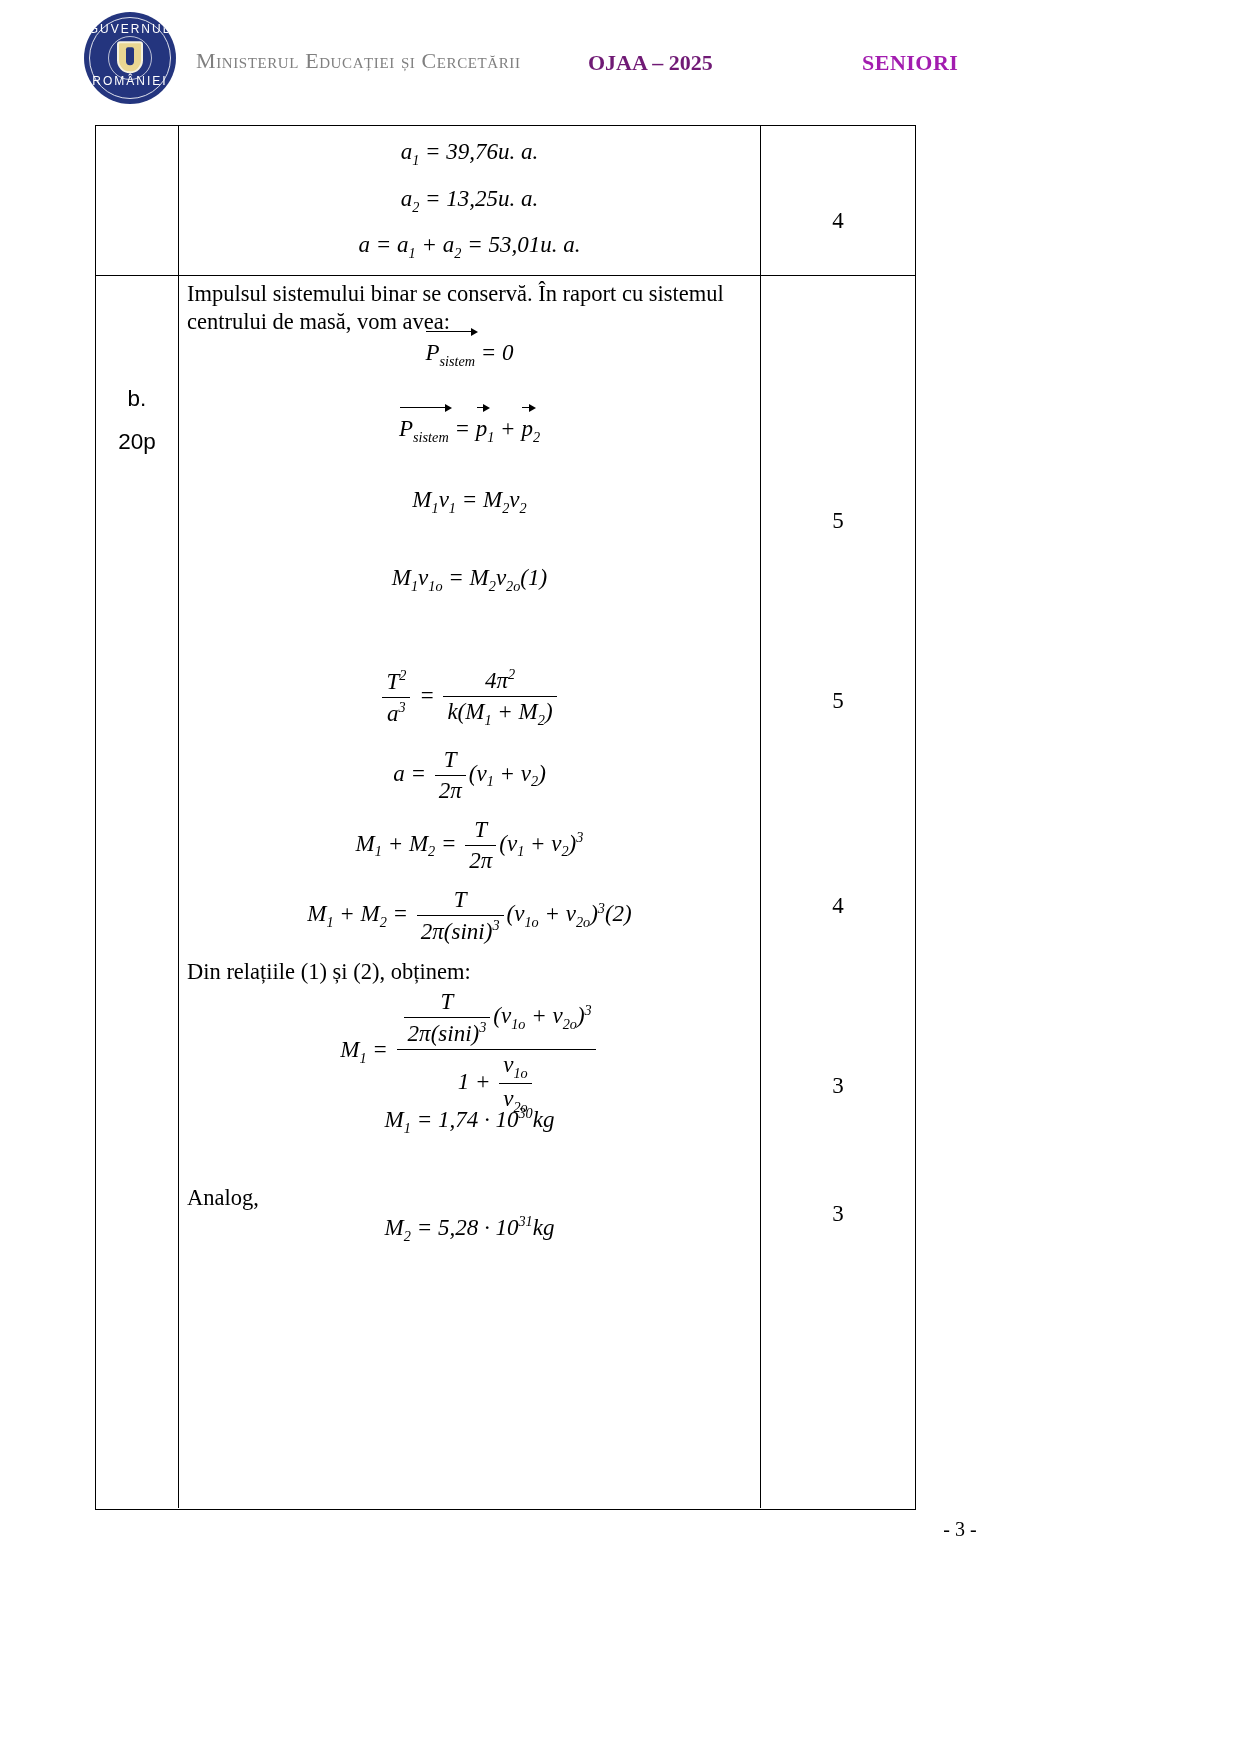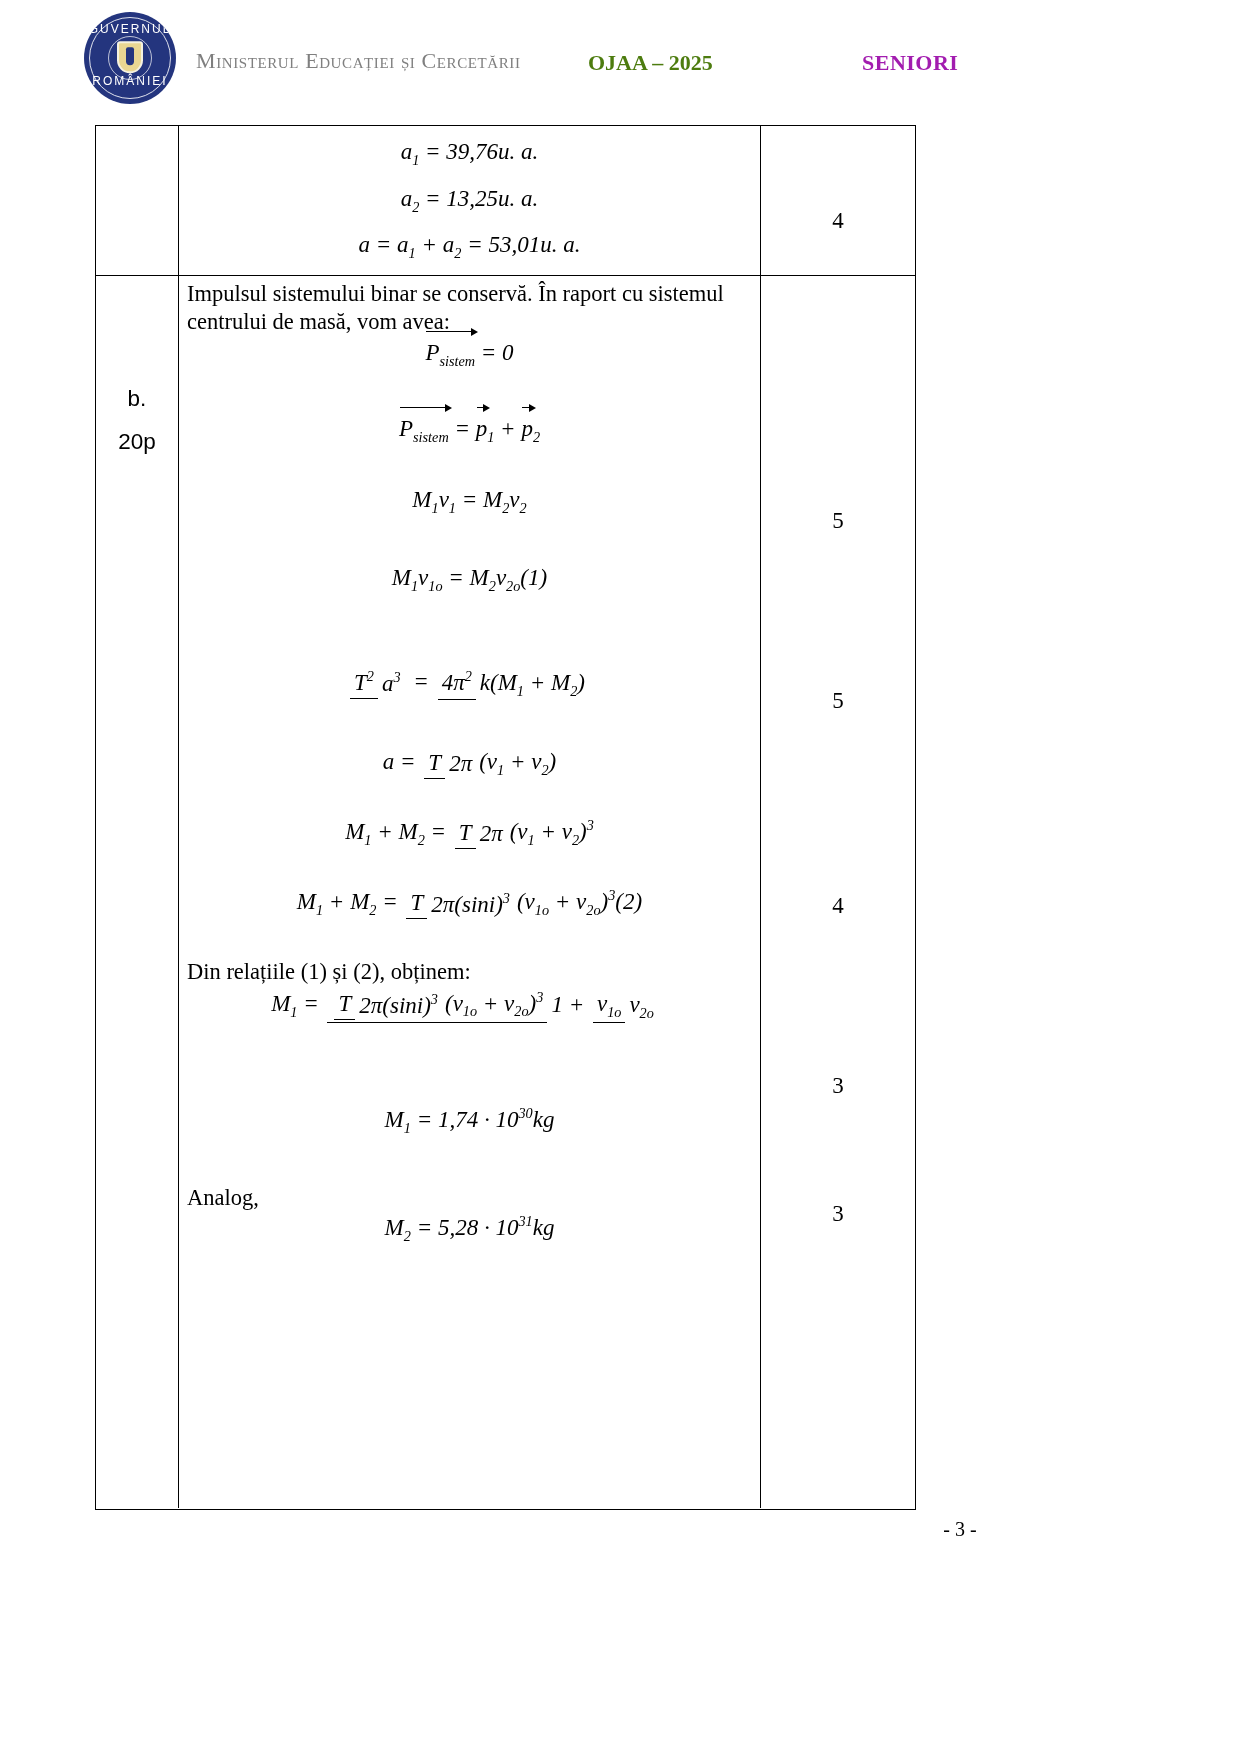--- a/index.html
+++ b/index.html
@@ -20,21 +20,21 @@
   .logo-text-top { top:10px; }
   .logo-text-bottom { bottom:16px; }
   .logo-shield { position:absolute; left:50%; top:50%; transform:translate(-50%,-52%);
     width:26px; height:32px; background:#e9d692; border:2px solid #f4f1e0;
     border-radius:3px 3px 13px 13px; }
   .logo-shield::after { content:""; position:absolute; left:50%; top:4px; transform:translateX(-50%);
     width:8px; height:18px; background:#24357e; border-radius:2px 2px 4px 4px; }
 
   .ministry { position:absolute; left:196px; top:48px; font-size:22px; color:#7f7f7f;
               font-variant:small-caps; letter-spacing:.6px; }
-  .event-title { position:absolute; left:588px; top:50px; font-size:22px; font-weight:bold; color:#4d7c0f; }
+  .event-title { position:absolute; left:588px; top:50px; font-size:22px; font-weight:bold; color:#701a75; }
   .category-label { position:absolute; left:862px; top:50px; font-size:22px; font-weight:bold;
                     color:#a21caf; letter-spacing:.5px; }
 
   
   .sheet-table { position:absolute; left:95px; top:125px; width:821px; height:1385px;
                  border:1.5px solid #000; }
   .trow { display:flex; width:100%; }
   .trow-1 { height:150px; border-bottom:1.5px solid #000; }
   .trow-2 { height:1232px; }
   .cell { position:relative; height:100%; }
@@ -59,21 +59,21 @@
   .text-block { position:absolute; left:8px; right:14px; text-align:left;
                 font-size:22.5px; line-height:1.26; }
   .formula sub, .formula sup { font-size:62%; }
 
   .vec { position:relative; display:inline-block; }
   .vec::after { content:""; position:absolute; left:1px; right:3px; top:-6px;
                 border-top:1.4px solid #000; }
   .vec::before { content:""; position:absolute; right:-3px; top:-9px; width:0; height:0;
                  border:4px solid transparent; border-left:7px solid #000; border-right:0; }
 
-  .frac { display:inline-flex; flex-direction:row; align-items:stretch;
+  .frac { display:inline-flex; flex-direction:column; align-items:stretch;
           text-align:center; vertical-align:middle; margin:0 3px; line-height:1.22; }
   .frac > .num { border-bottom:1.5px solid #000; padding:0 4px 1px; }
   .frac > .den { padding:1px 4px 0; }
 
   .score-num { position:absolute; left:0; right:0; text-align:center; font-size:23px; }
 
   .page-footer { position:absolute; left:905px; top:1518px; width:110px;
                  text-align:center; font-size:20px; }
 </style>
 </head>

